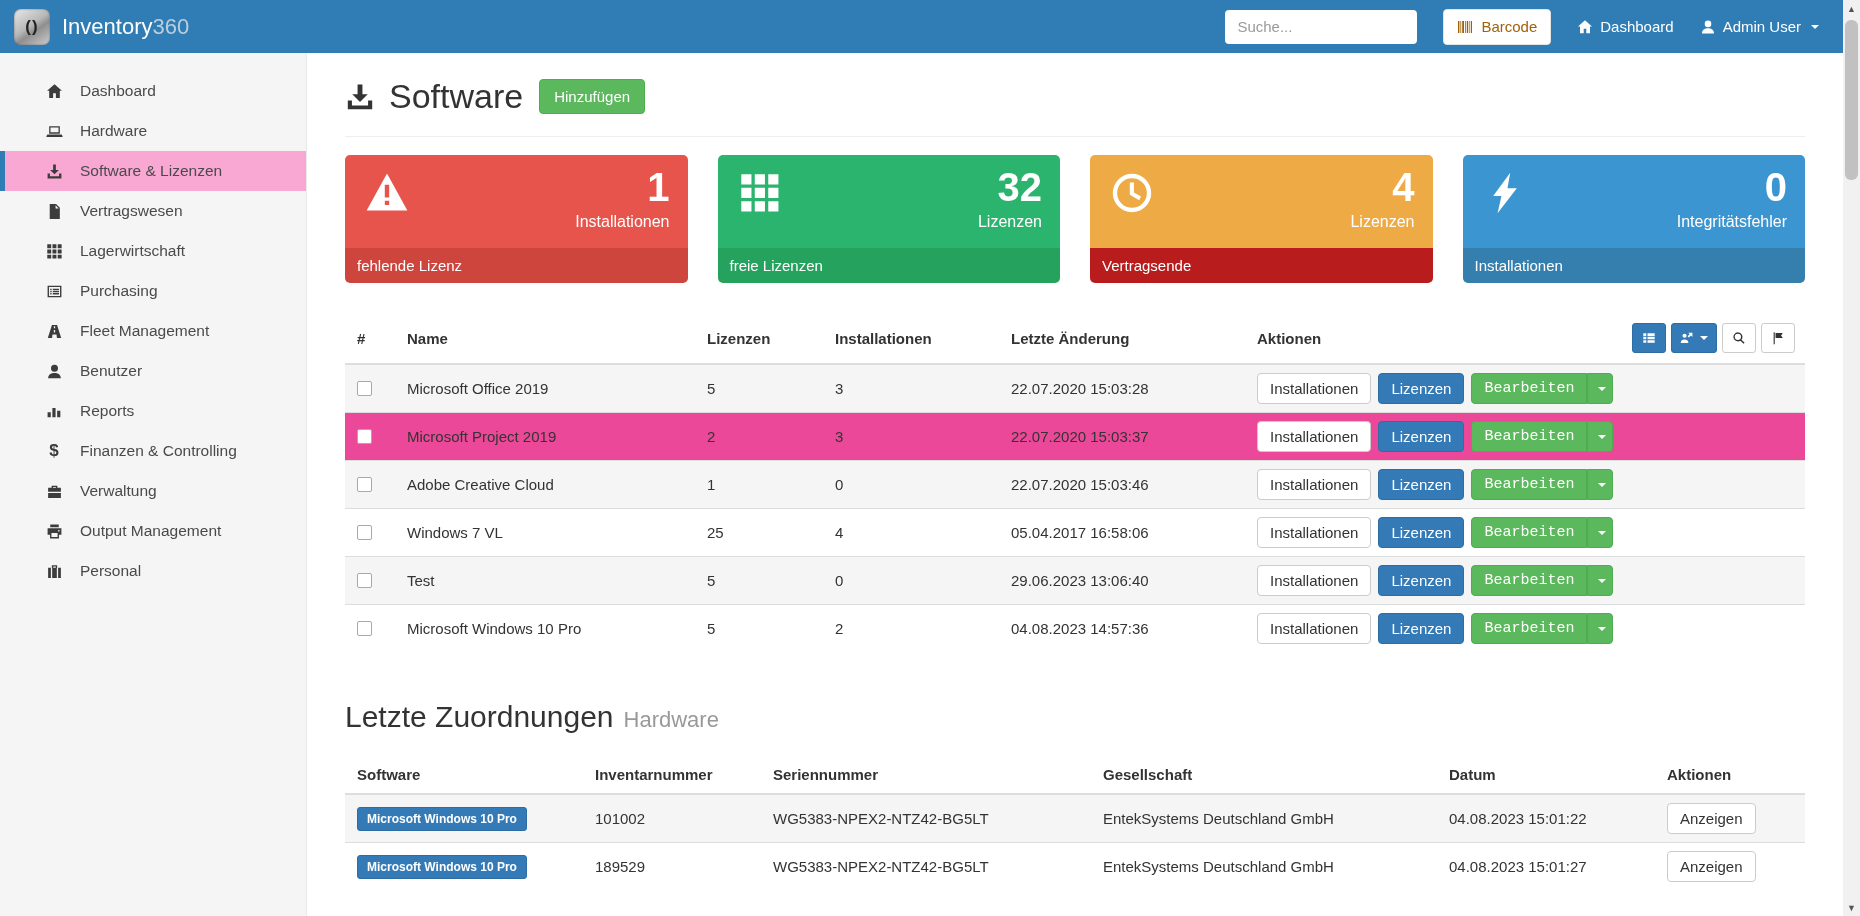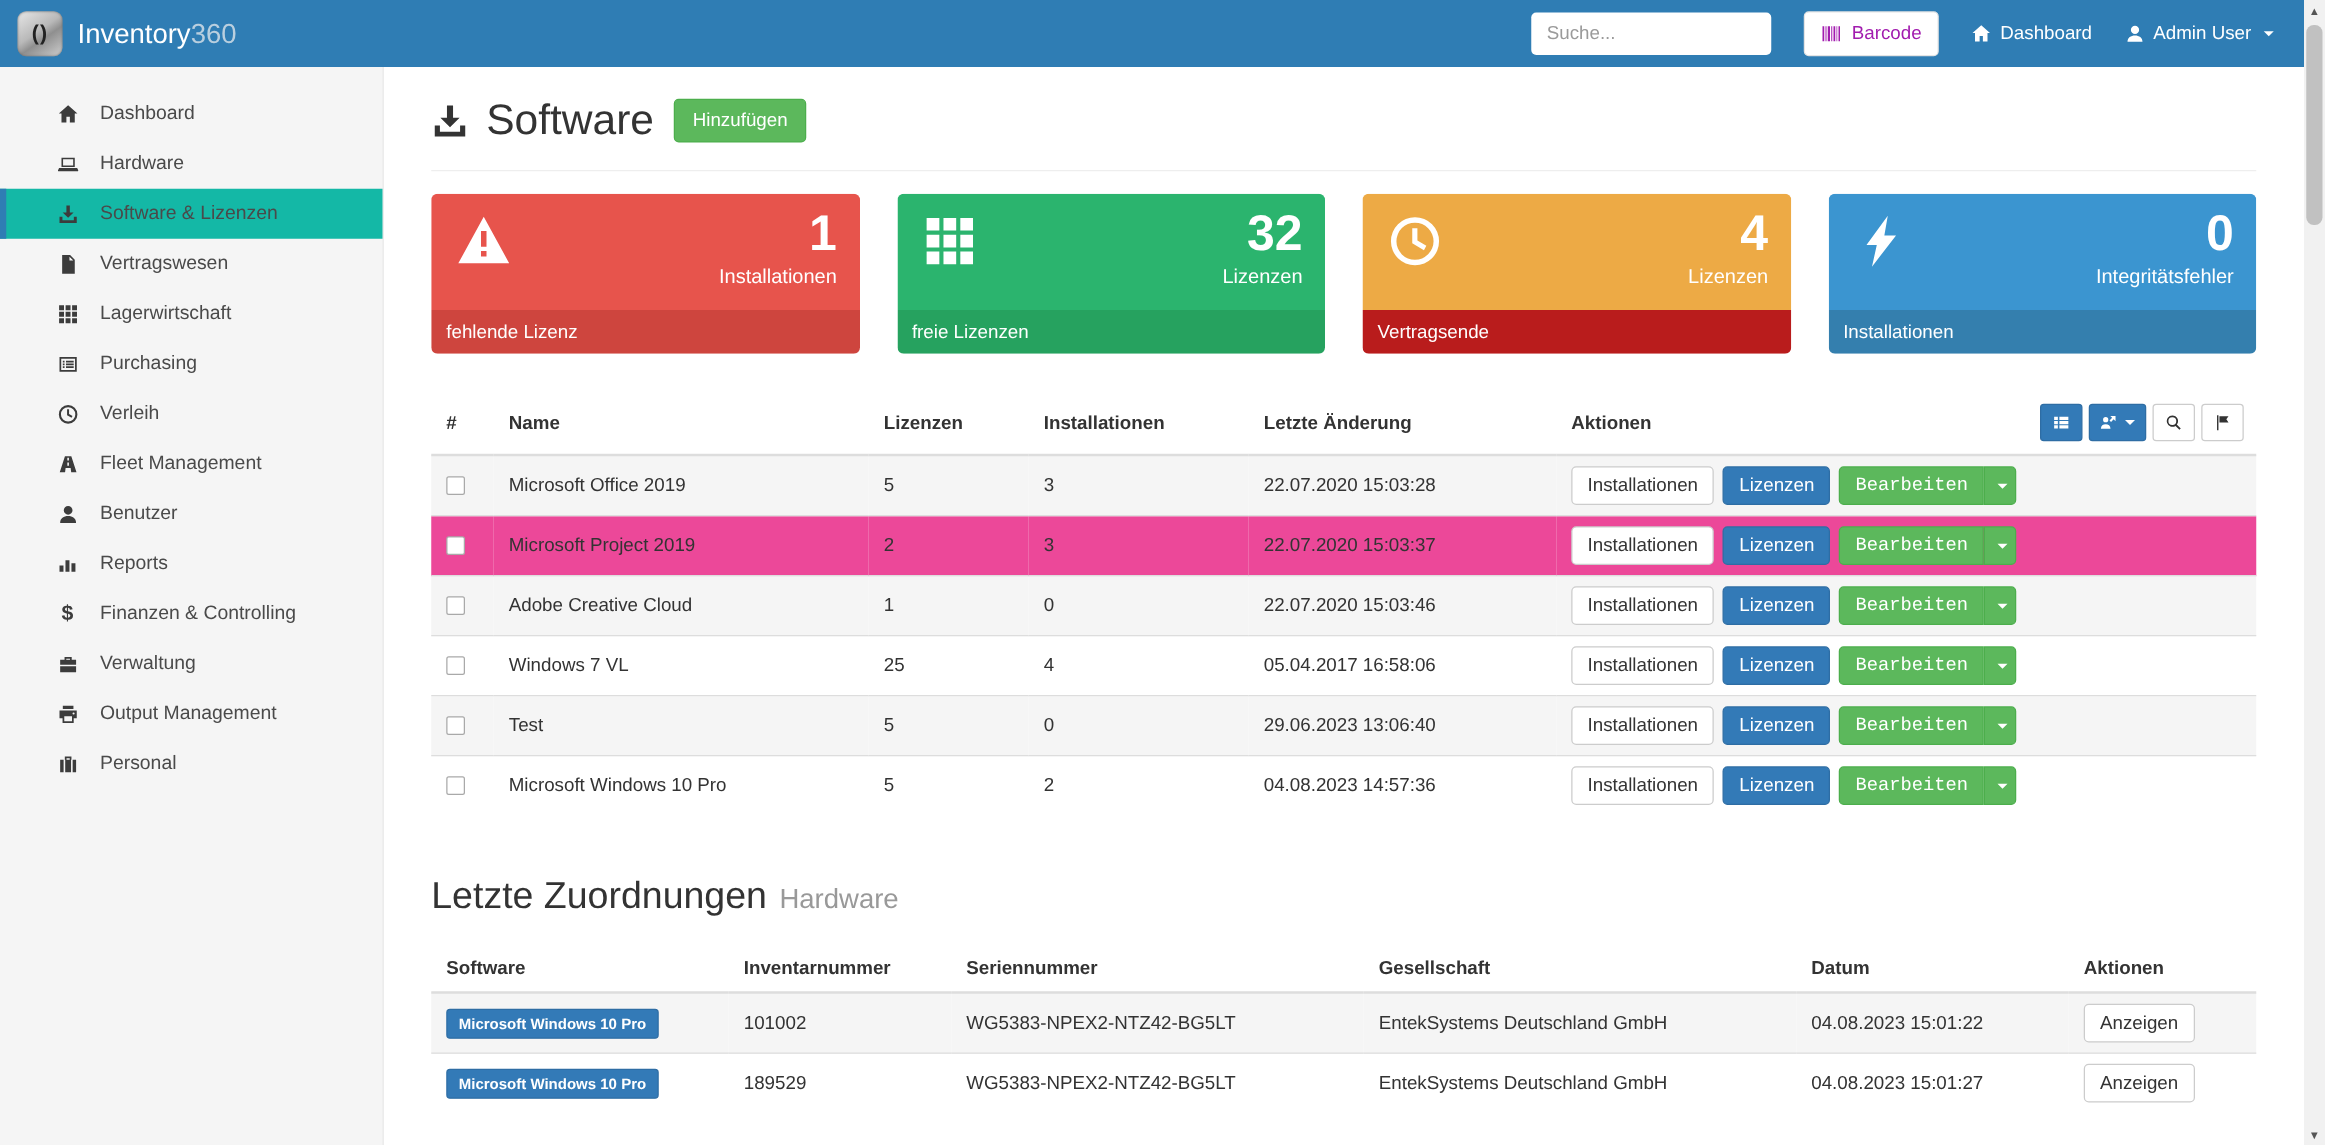--- a/index.html
+++ b/index.html
@@ -14,36 +14,36 @@
     background:linear-gradient(145deg,#e8e8e8 0%,#b9b9b9 45%,#8f8f8f 60%,#cfcfcf 100%);
     display:flex;align-items:center;justify-content:center;
     font-weight:bold;font-size:17px;color:#222;letter-spacing:1px;box-shadow:inset 0 0 2px #666;}
   .brand-name{font-size:22px;color:#fff;}
   .brand-suffix{color:#b9cfdf;}
   .nav-right{display:flex;align-items:center;gap:26px;margin-right:24px;}
   .nav-search{width:192px;height:34px;border:none;border-radius:4px;padding:0 12px;
     font-size:15px;font-family:inherit;color:#333;outline:none;}
   .nav-search::placeholder{color:#9a9a9a;}
   .btn-barcode{height:36px;background:#fff;border:1px solid #e4e4e4;border-radius:4px;
-    padding:0 13px;display:flex;align-items:center;gap:8px;font-size:15px;color:#a21caf;
+    padding:0 13px;display:flex;align-items:center;gap:8px;font-size:15px;color:#a16207;
     font-family:inherit;cursor:pointer;}
   .nav-link{display:flex;align-items:center;gap:7px;color:#fff;font-size:15px;cursor:pointer;text-decoration:none;}
   .nav-link .icon{display:flex;}
   .caret{display:inline-block;width:0;height:0;border-left:4px solid transparent;
     border-right:4px solid transparent;border-top:4px solid #fff;margin-left:3px;}
 
   .icon svg{display:block;}
 
   
   .sidebar{position:fixed;top:53px;left:0;width:307px;bottom:0;background:#f5f5f5;
     border-right:1px solid #e9e9e9;padding-top:18px;z-index:20;}
   .side-item{height:40px;display:flex;align-items:center;gap:15px;padding-left:38px;
     font-size:15.5px;color:#4a4a4a;cursor:pointer;border-left:5px solid transparent;}
   .side-item .icon{width:22px;display:flex;justify-content:center;color:#3c3c3c;}
-  .side-item.active{background:#14b8a6;border-left-color:#2f7db4;}
+  .side-item.active{background:#f9a8d4;border-left-color:#2f7db4;}
   .side-item .dollar{font-weight:bold;font-size:17px;}
 
   
   .content{position:absolute;top:53px;left:307px;width:1536px;height:863px;
     padding:0 38px;overflow:hidden;background:#fff;}
   .page-header{display:flex;align-items:center;gap:16px;margin-top:24px;}
   .page-title{display:flex;align-items:center;gap:14px;font-size:34px;color:#333;font-weight:normal;margin:0;}
   .btn-add{background:#5cb85c;border:1px solid #4cae4c;color:#fff;border-radius:4px;
     padding:8px 14px;font-size:15px;font-family:inherit;cursor:pointer;}
   .title-rule{border:none;border-top:1px solid #eee;margin:20px 0 0 0;}
@@ -175,28 +175,20 @@
       </span>
       <span>Lagerwirtschaft</span>
     </div>
     <div class="side-item">
       <span class="icon">
         <svg width="17" height="17" viewBox="0 0 16 16" fill="currentColor">
           <path d="M1.5 2.5h13v11h-13zm1.3 1.3v8.4h10.4V3.8zM4 5.3h1.3v1.3H4zm2.4 0h5.8v1.3H6.4zM4 7.4h1.3v1.3H4zm2.4 0h5.8v1.3H6.4zM4 9.5h1.3v1.3H4zm2.4 0h5.8v1.3H6.4z" fill-rule="evenodd"></path>
         </svg>
       </span>
       <span>Purchasing</span>
-    </div>
-    <div class="side-item">
-      <span class="icon">
-        <svg width="17" height="17" viewBox="0 0 16 16" fill="currentColor">
-          <path d="M8 1a7 7 0 110 14A7 7 0 018 1zm0 1.6a5.4 5.4 0 100 10.8A5.4 5.4 0 008 2.6zm-.8 1.6h1.5v3.6l2.6 1.5-.7 1.3-3.4-2z"></path>
-        </svg>
-      </span>
-      <span>Verleih</span>
     </div>
     <div class="side-item">
       <span class="icon">
         <svg width="17" height="17" viewBox="0 0 16 16" fill="currentColor">
           <path d="M5.6 1.8h4.8L14.3 14h-4l-.4-3.2H6.1L5.7 14h-4zM7.4 3v2h1.2V3zm0 3.6v2.4h1.2V6.6z" fill-rule="evenodd"></path>
         </svg>
       </span>
       <span>Fleet Management</span>
     </div>
     <div class="side-item">

